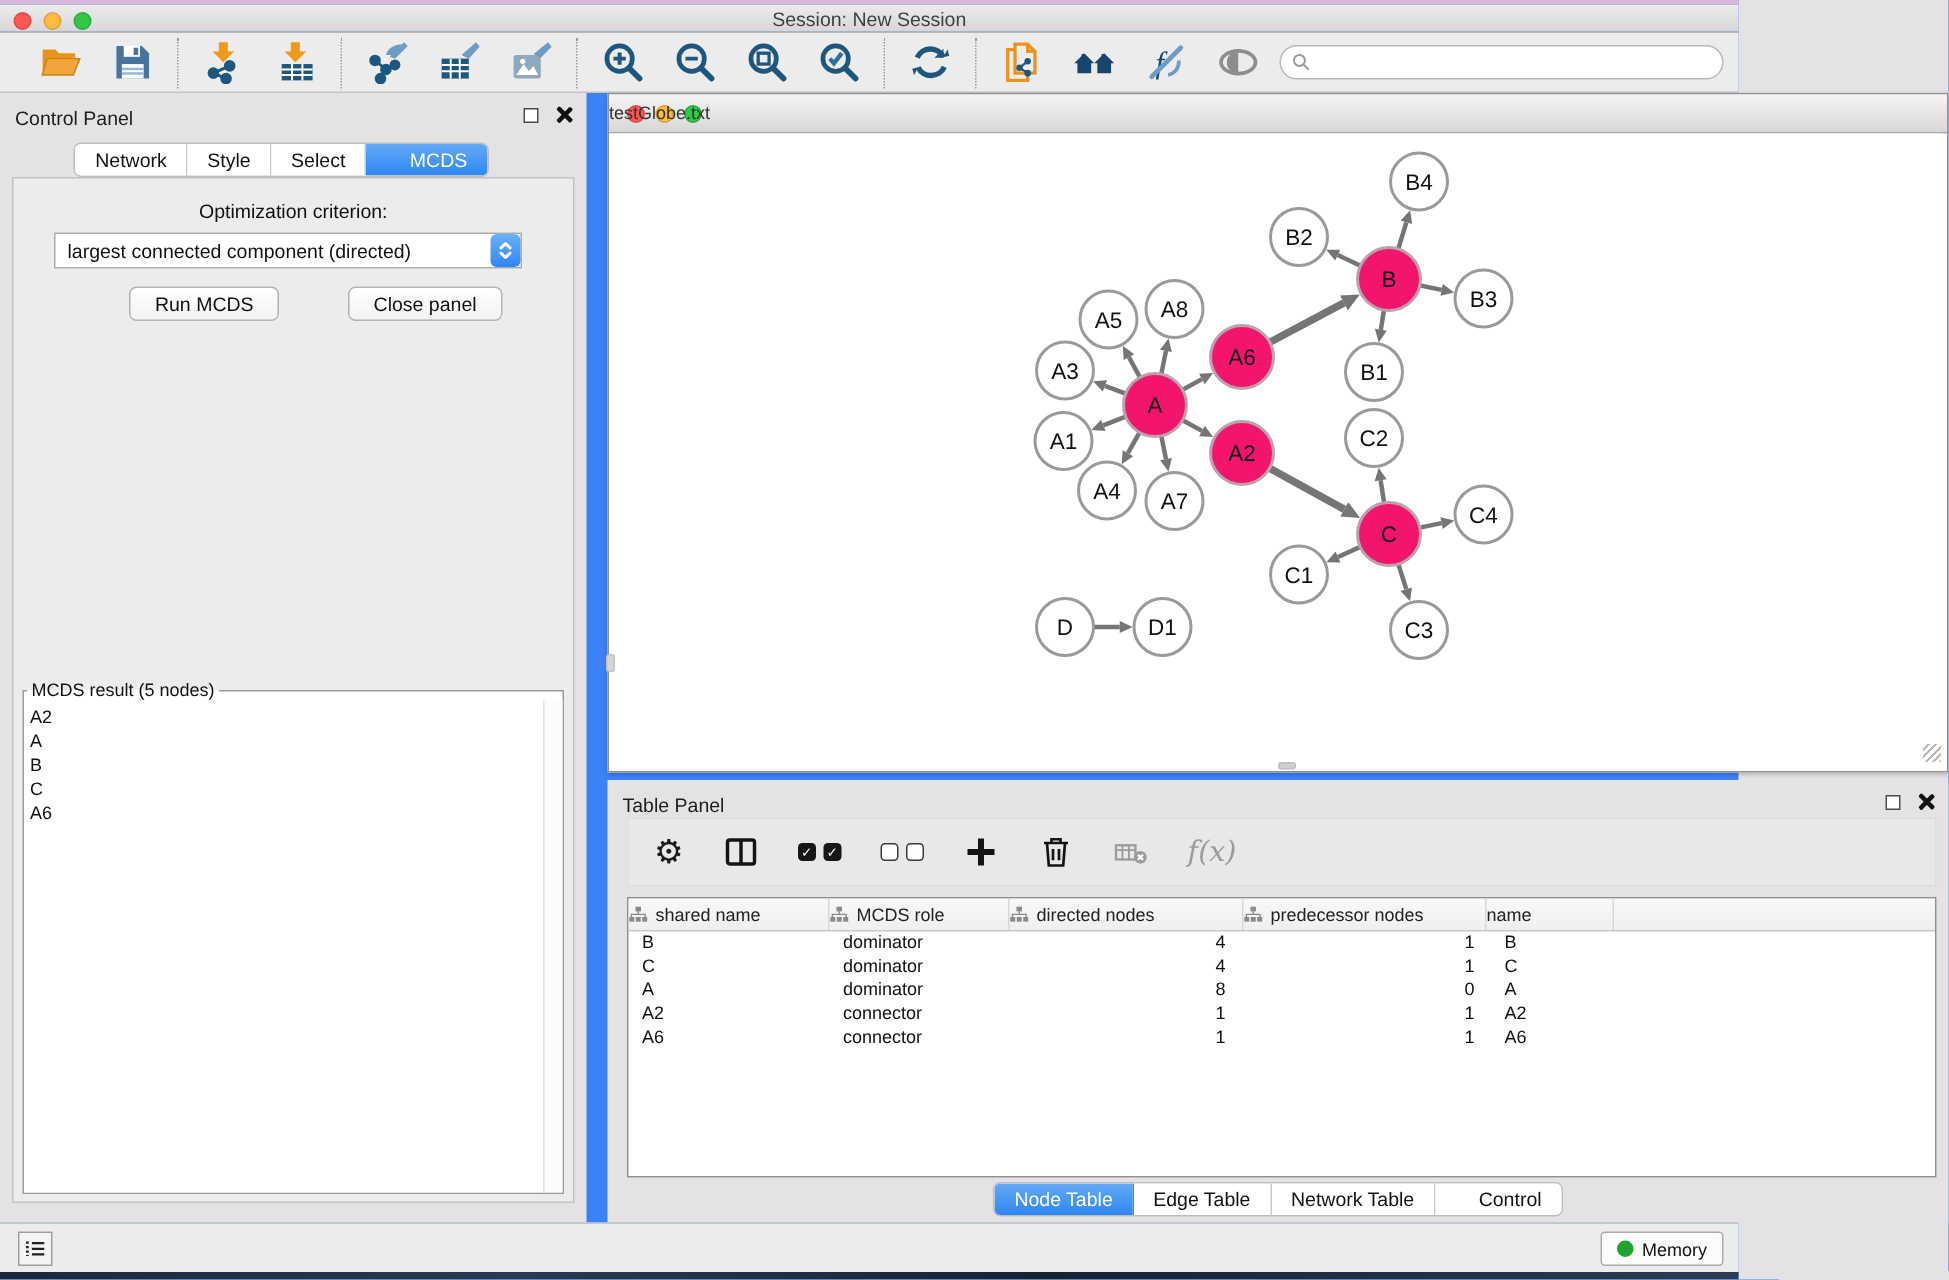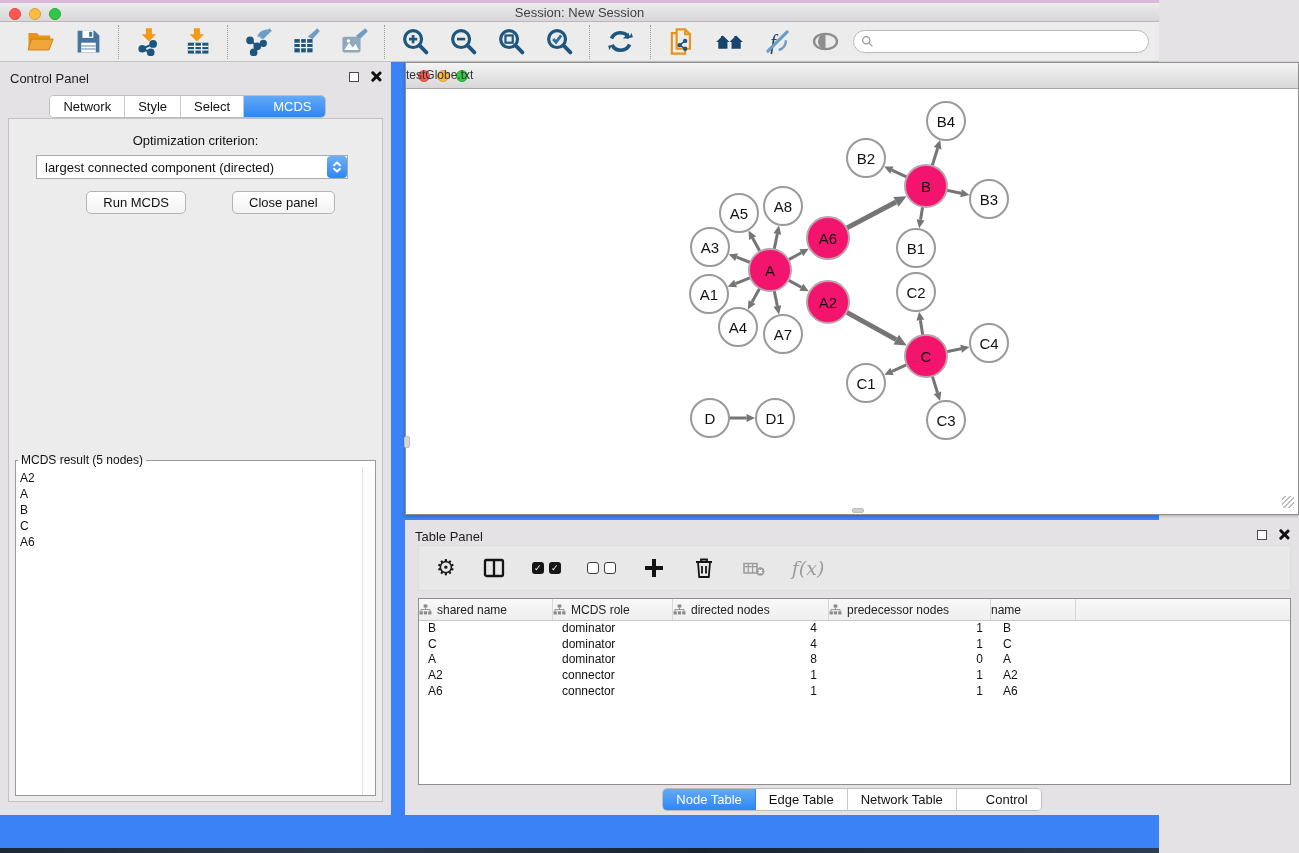--- a/index.html
+++ b/index.html
@@ -600,14 +600,26 @@
         </div>
     </div>
     <div class="tp-tabs-wrap"><div class="segbar">
           <div class="seg seg-active">Node Table</div>
           <div class="seg">Edge Table</div>
           <div class="seg">Network Table</div>
           <div class="seg">Control</div>
         </div></div>
   </div>
 
+  <div class="statusbar">
+    <div class="list-btn">
+      <svg width="15" height="15" viewBox="0 0 20 20" stroke="#222" stroke-width="2">
+          <path d="M7 5h11M7 10h11M7 15h11"></path>
+          <path d="M3 3.5v13" stroke-dasharray="2 2" stroke-width="2.4"></path>
+        </svg>
+    </div>
+    <div class="memory-btn">
+      <span class="mem-dot"></span>
+      <span>Memory</span>
+    </div>
+  </div>
   <div class="desktop-strip"></div>
 </div>
 
 </body></html>

